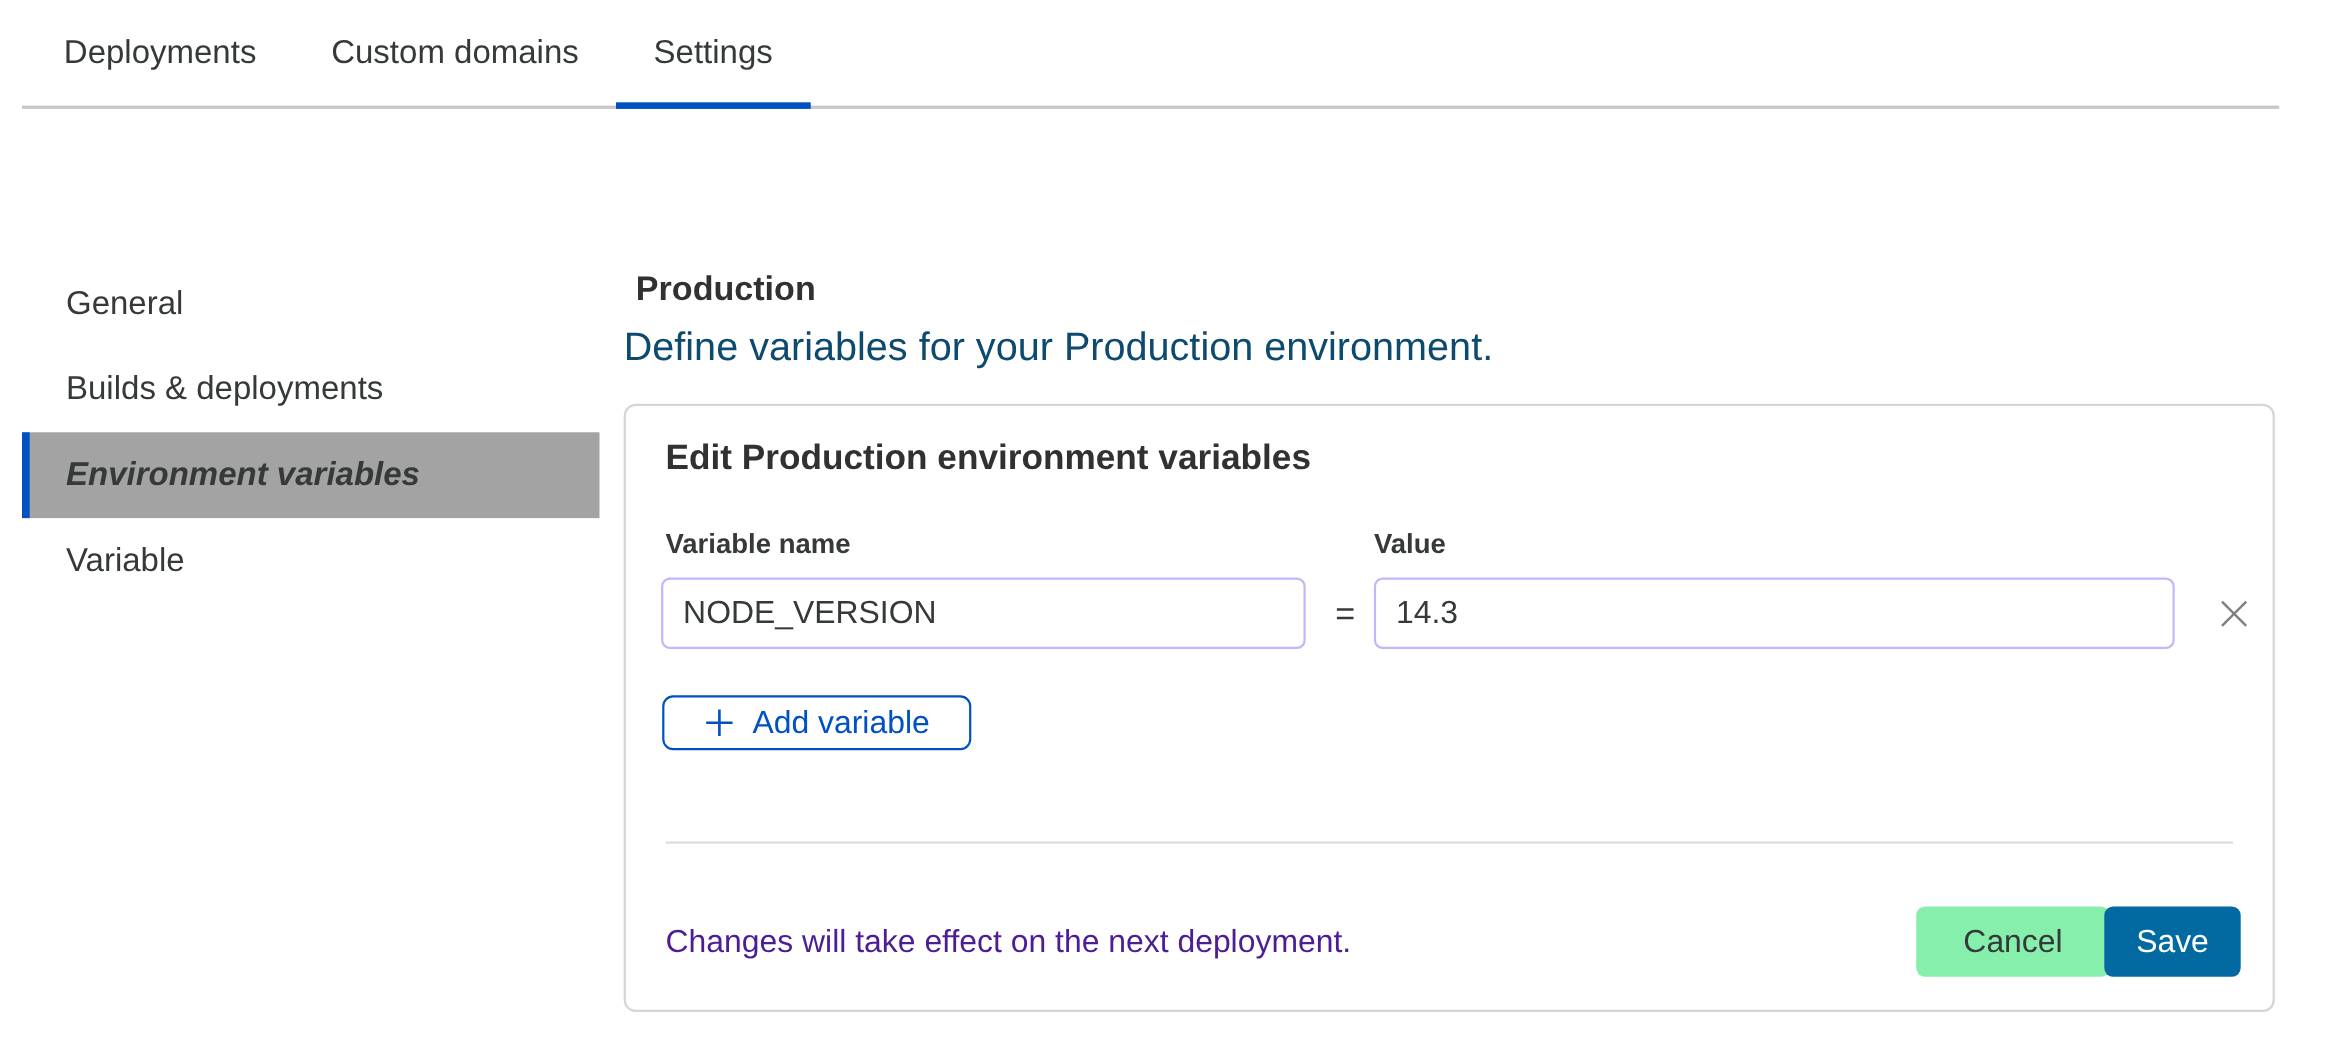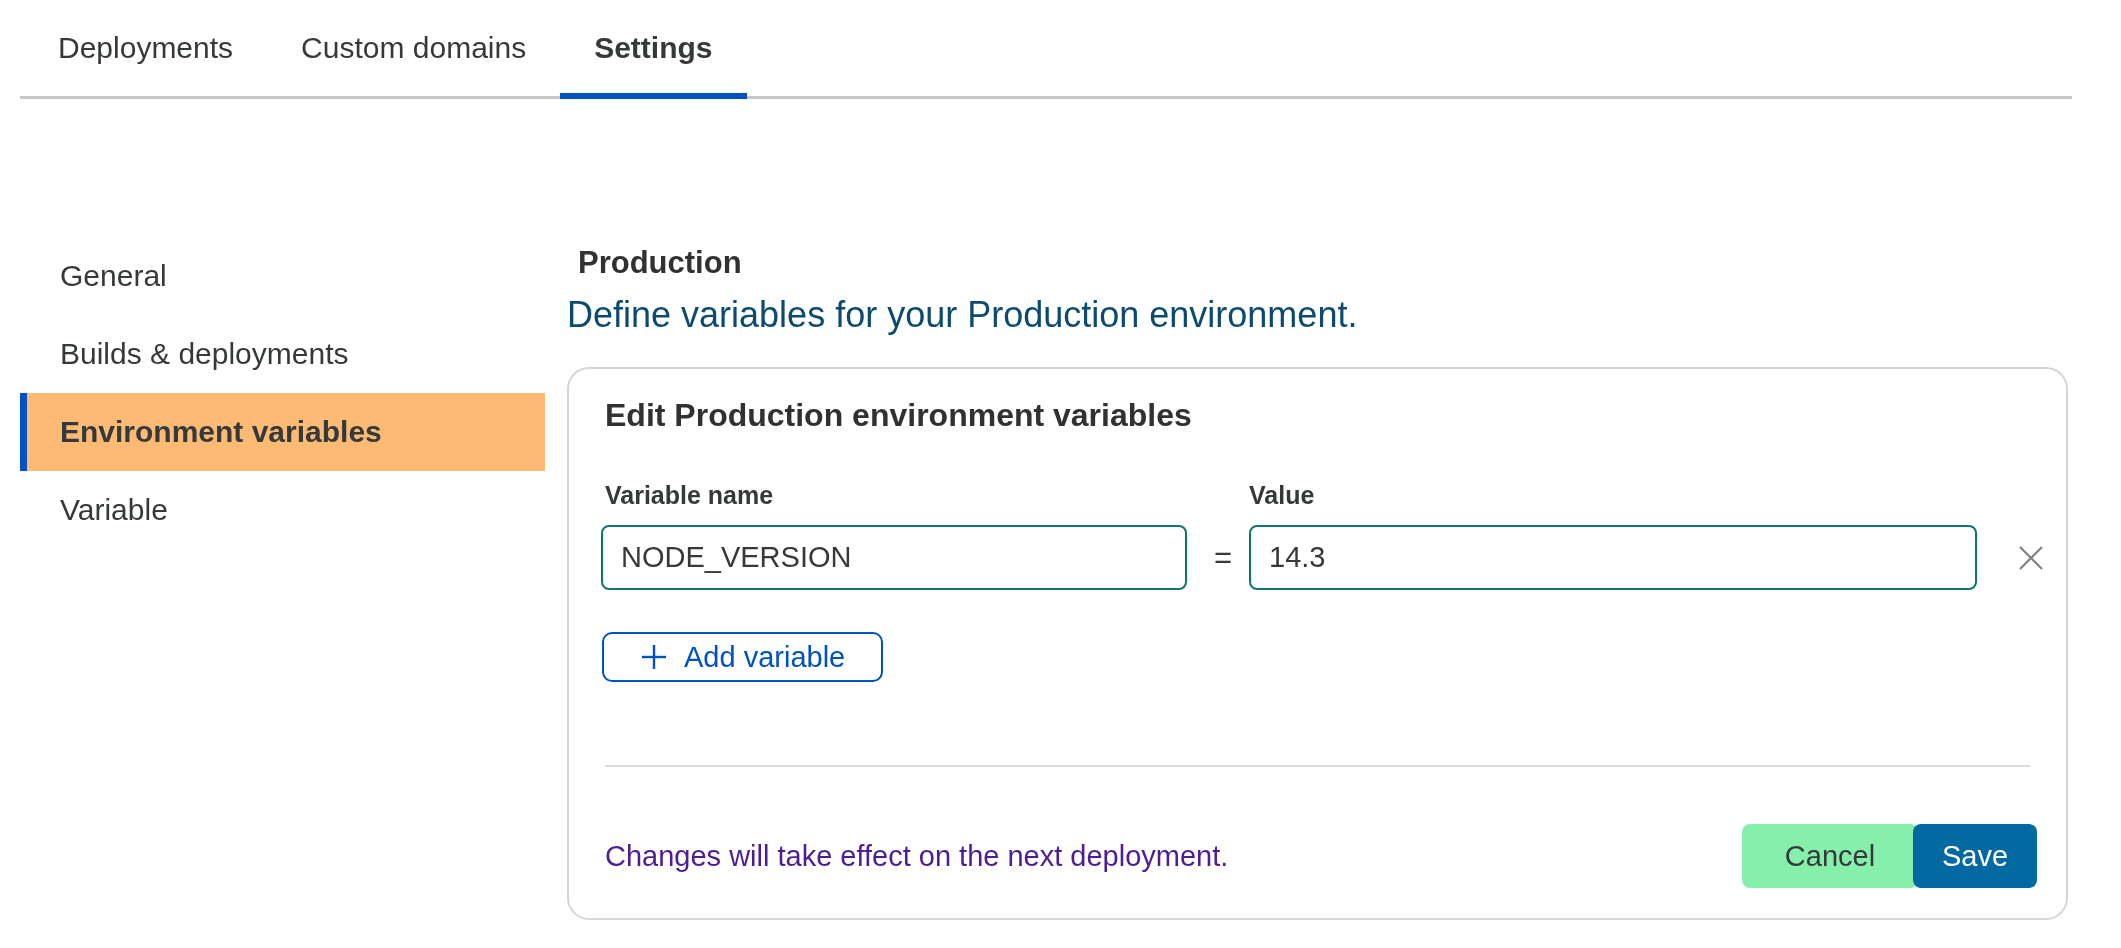--- a/index.html
+++ b/index.html
@@ -5,44 +5,44 @@
   html,body{margin:0;padding:0;background:#fff;}
   body{font-family:"Liberation Sans","DejaVu Sans",sans-serif;color:#36393a;}
   .screen{position:relative;width:2121px;height:948px;background:#ffffff;overflow:hidden;}
 
   
   .tabbar{position:absolute;left:20px;top:0;width:2052px;height:96px;
           border-bottom:3px solid #c7c7c7;display:flex;align-items:stretch;}
   .tab{position:relative;display:flex;align-items:center;padding:0 34px;
        font-size:30px;color:#36393a;cursor:pointer;white-space:nowrap;}
   .tab:first-child{margin-left:4px;}
-  .tab.active{font-weight:700;}
+  .tab.active{font-weight:400;}
   .tab.active::after{content:"";position:absolute;left:0;bottom:-3px;width:100%;height:6px;background:#0051c3;}
 
   
   .sidebar{position:absolute;left:20px;top:237px;width:525px;}
   .side-item{height:78px;display:flex;align-items:center;box-sizing:border-box;
              border-left:7px solid transparent;padding-left:33px;font-size:30px;
              color:#36393a;cursor:pointer;white-space:nowrap;}
-  .side-item.active{background:#fdba74;border-left-color:#0051c3;font-weight:700;}
+  .side-item.active{background:#a3a3a3;border-left-color:#0051c3;font-weight:700;font-style:italic;}
 
   
   .page-title{position:absolute;left:567px;top:234px;margin:11px;font-size:31px;font-weight:700;color:#313131;}
   .page-desc{position:absolute;left:567px;top:294px;margin:0;font-size:36px;color:#0c4a6e;}
 
   .card{position:absolute;left:567px;top:367px;width:1501px;height:553px;box-sizing:border-box;
-        background:#fff;border:2px solid #d5d5d5;border-radius:22px;}
+        background:#fff;border:2px solid #d5d5d5;border-radius:11px;}
   .card-title{position:absolute;left:36px;top:28px;margin:0;font-size:32px;font-weight:700;color:#313131;}
 
   .field-label{position:absolute;top:112px;font-size:25px;font-weight:700;color:#36393a;}
   .label-name{left:36px;}
   .label-value{left:680px;}
 
   .txt-input{position:absolute;top:156px;height:65px;box-sizing:border-box;
-             border:2px solid #0f766e;border-radius:8px;background:#fff;
+             border:2px solid #c4b5fd;border-radius:8px;background:#fff;
              font-family:inherit;font-size:29px;color:#36393a;padding:0 18px;}
   .input-name{left:32px;width:586px;}
   .input-value{left:680px;width:728px;}
   .equals{position:absolute;left:628px;top:156px;width:52px;height:65px;
           display:flex;align-items:center;justify-content:center;font-size:31px;color:#36393a;}
 
   .close-btn{position:absolute;left:1440px;top:169px;width:44px;height:40px;
              display:flex;align-items:center;justify-content:center;
              background:none;border:none;padding:0;cursor:pointer;}
 

